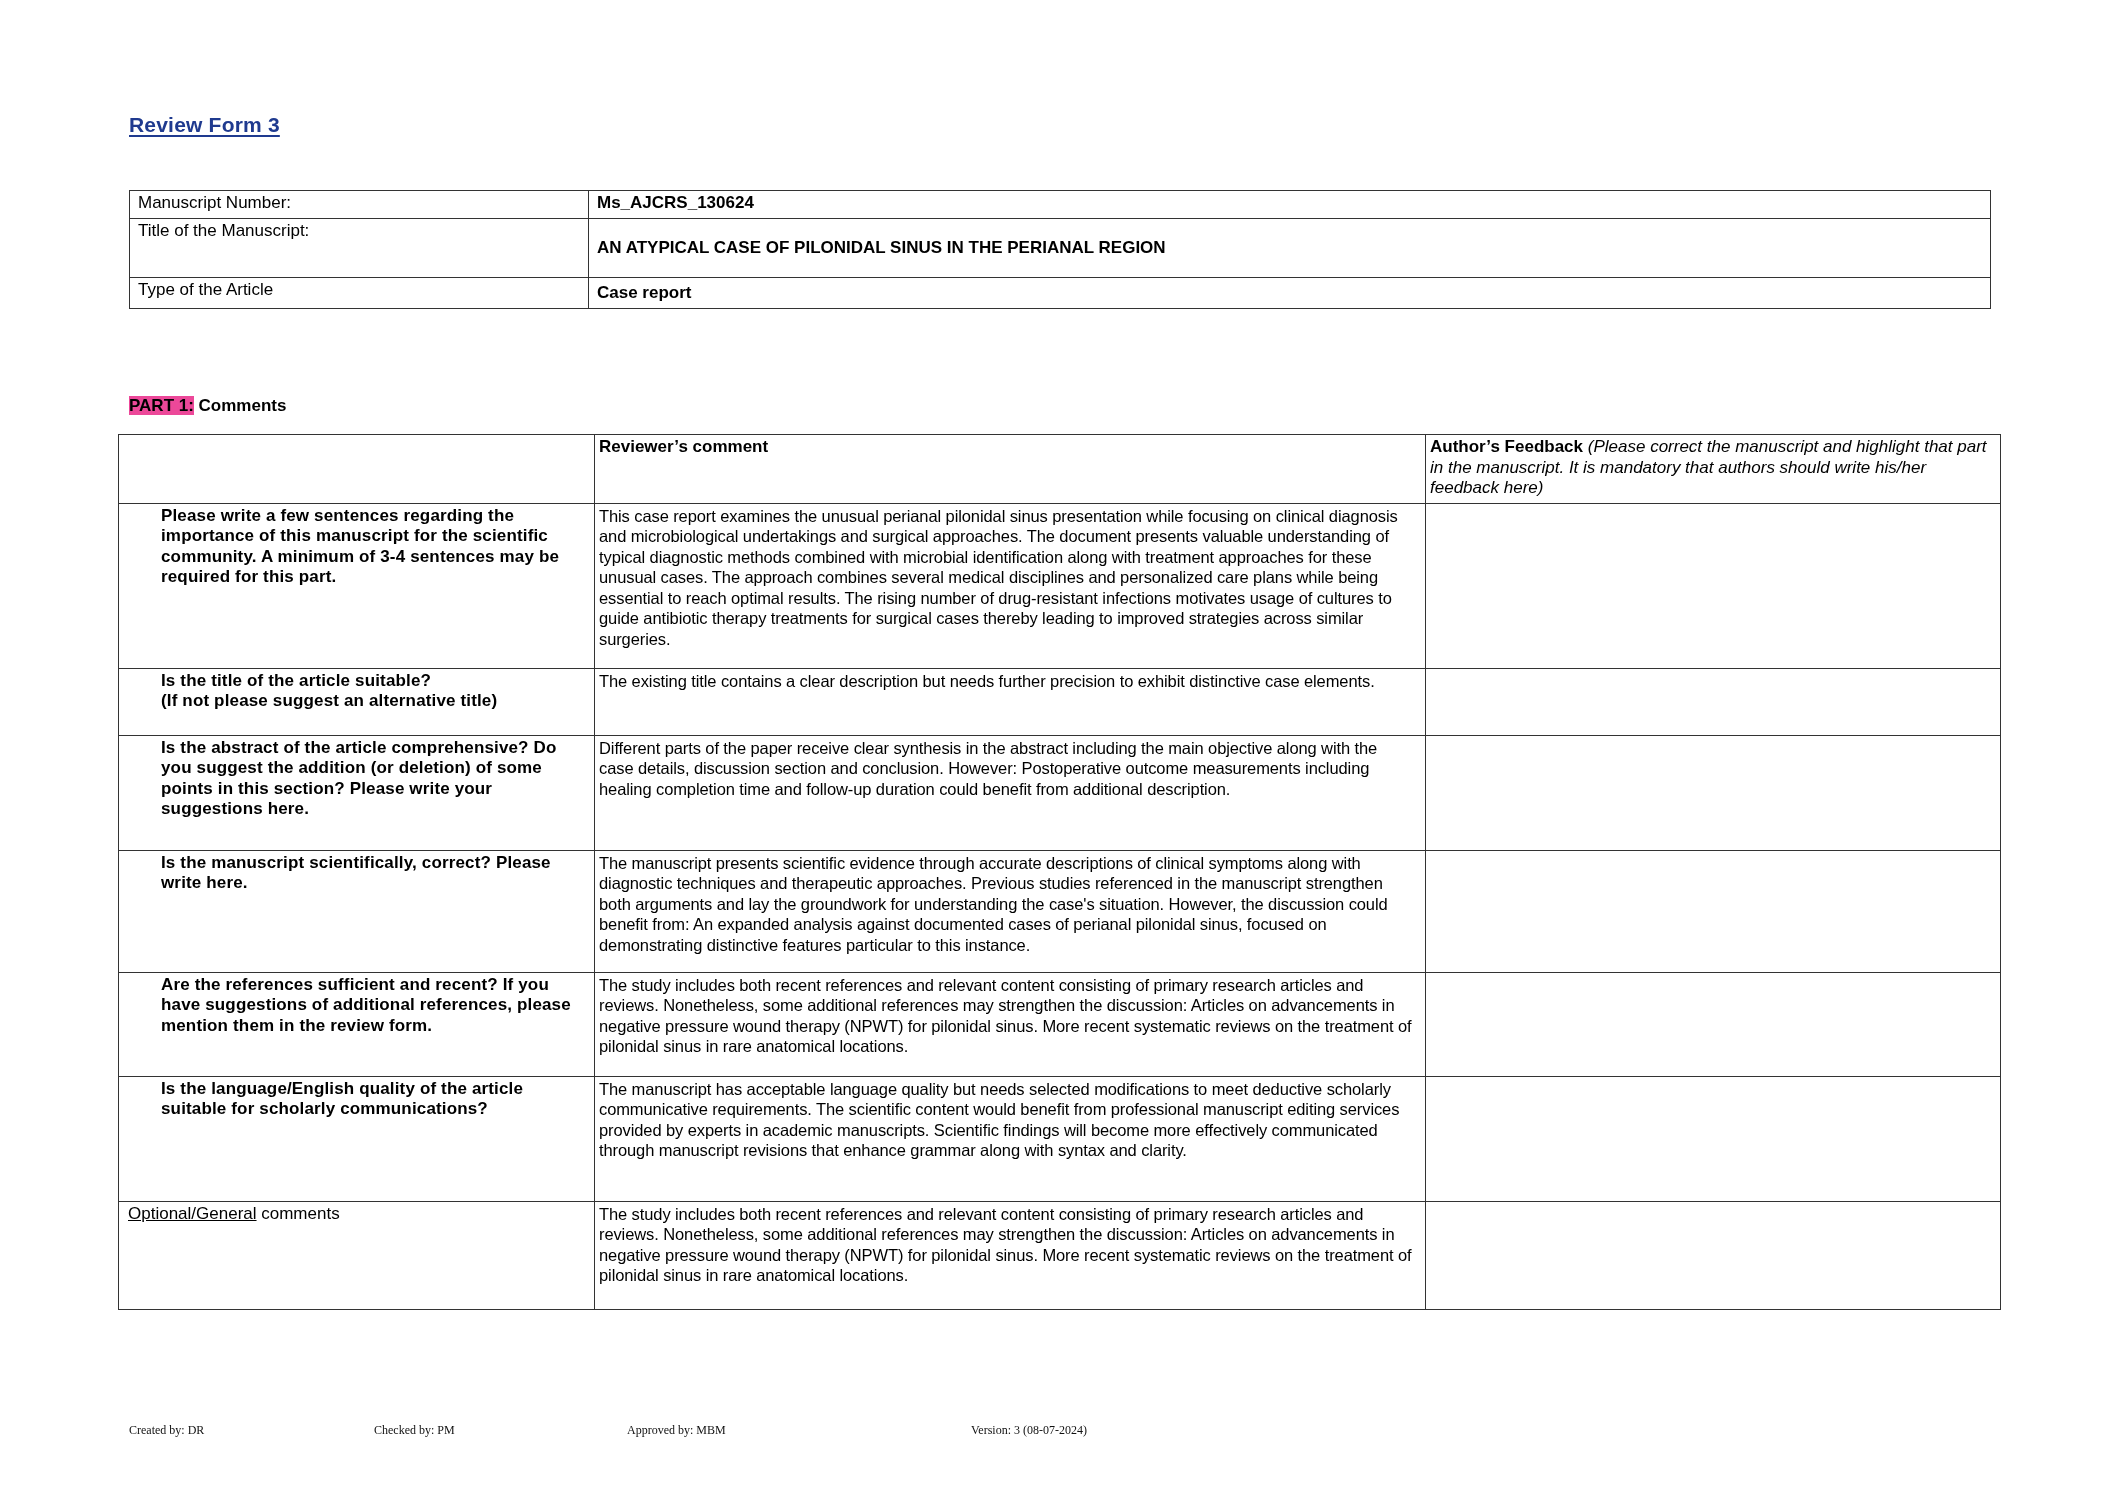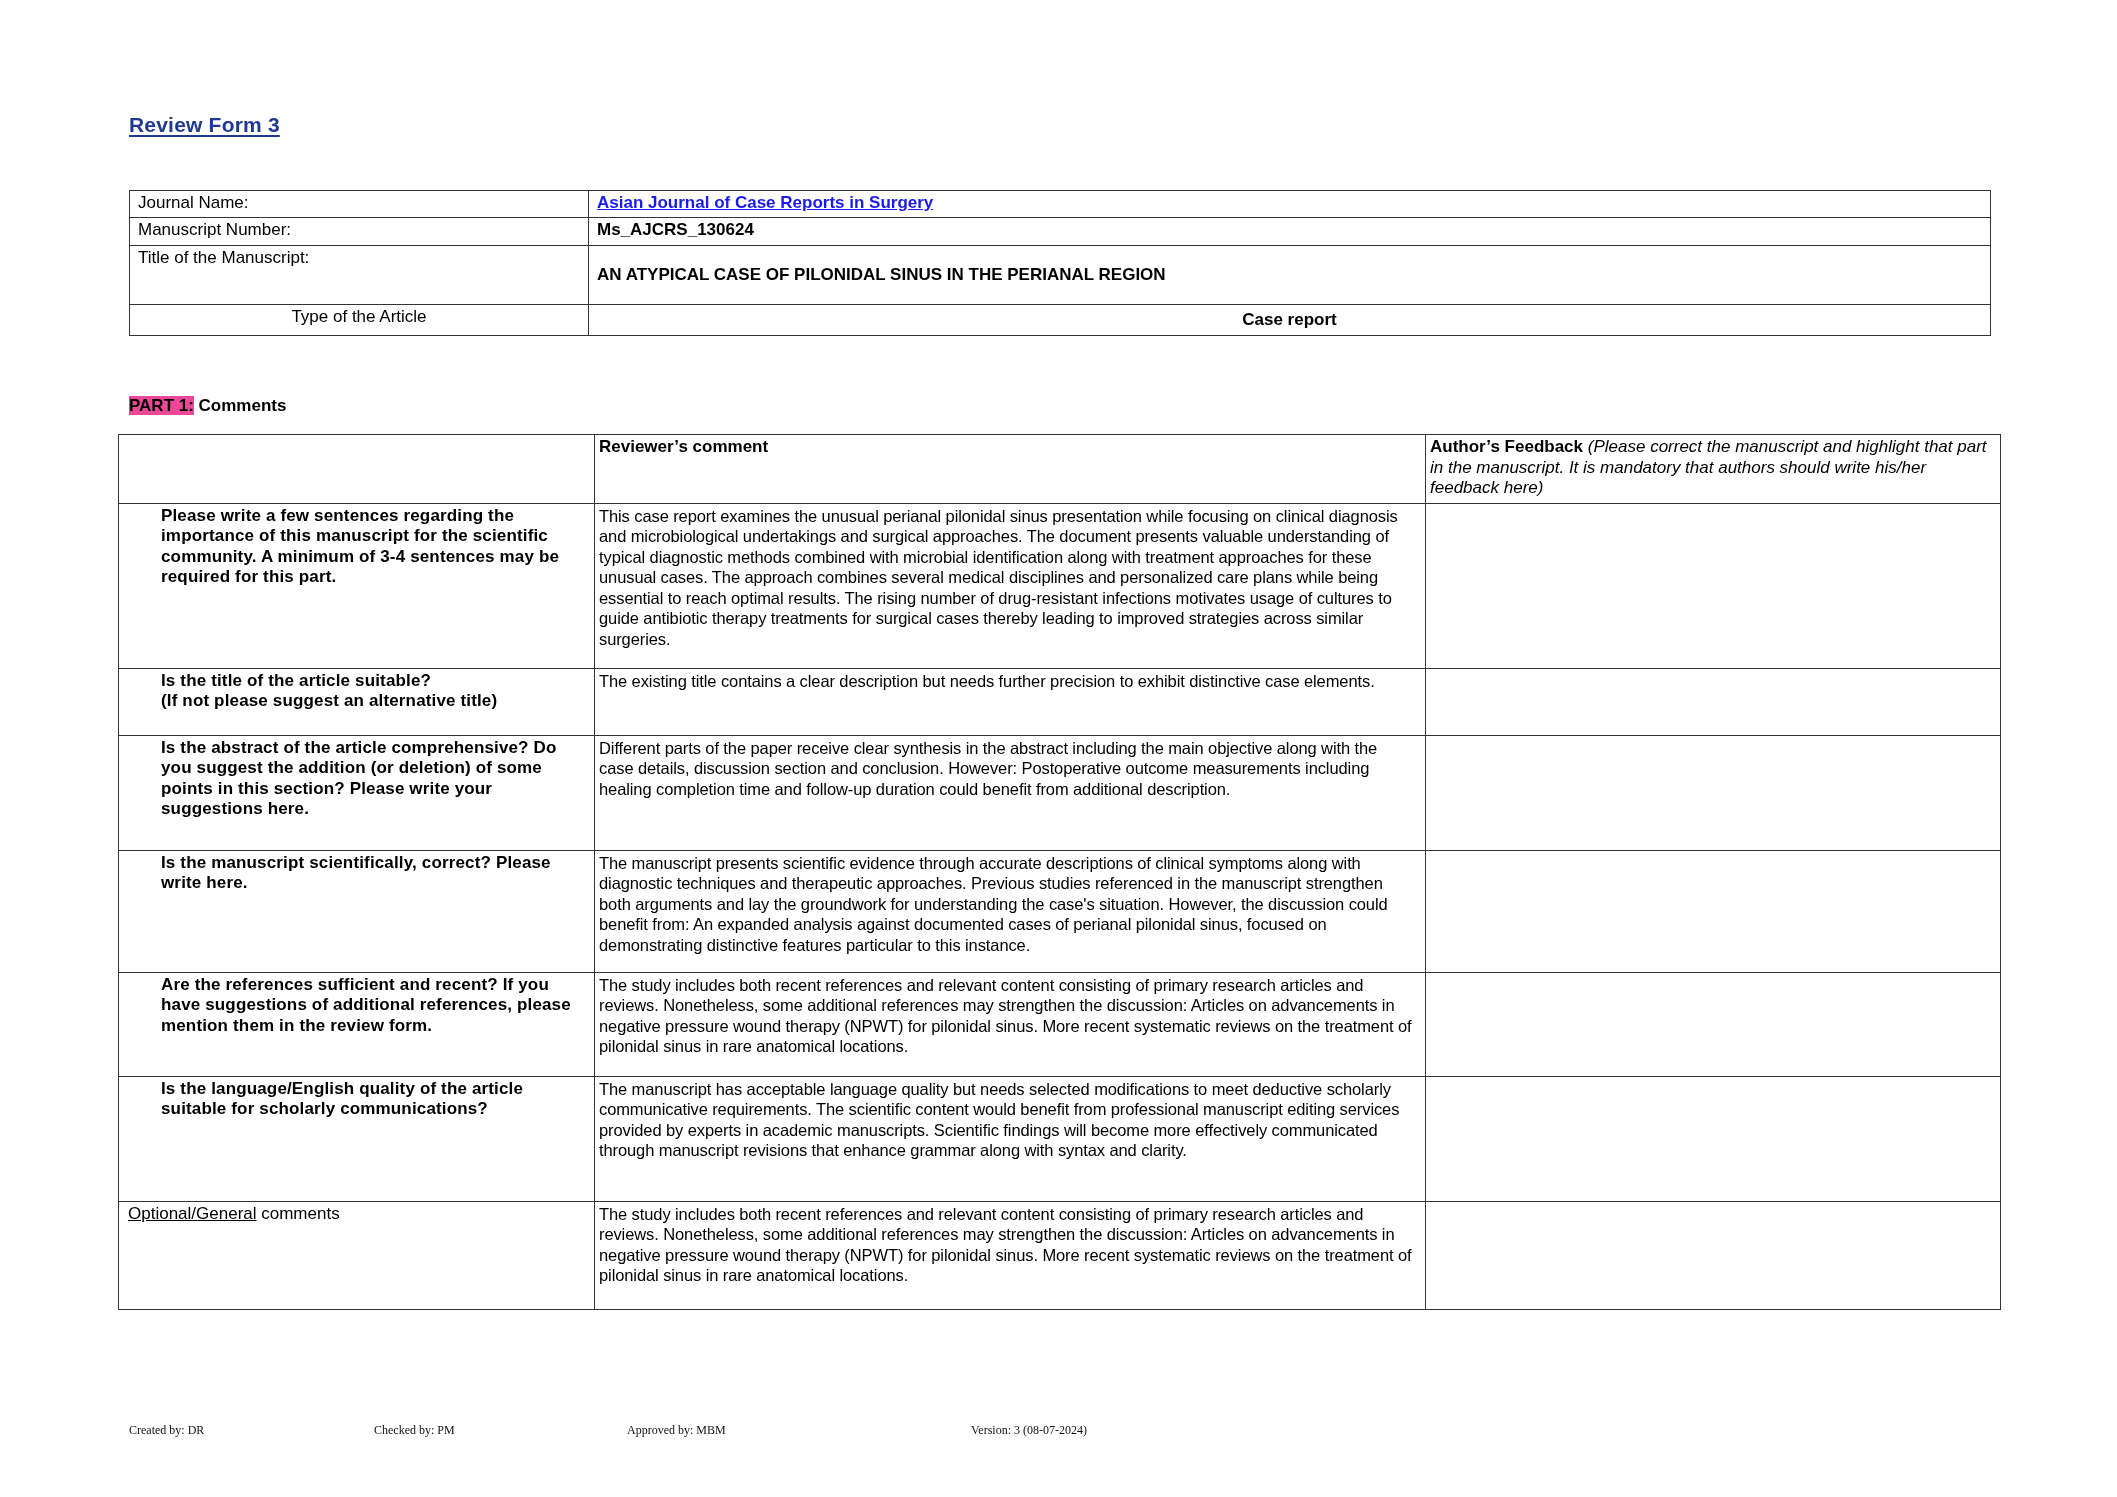--- a/index.html
+++ b/index.html
@@ -20,21 +20,21 @@
     }
     .info td {
       border: 1.5px solid #333; font-size: 17px; vertical-align: top;
       padding: 2px 8px 2px 8px; line-height: 20px;
     }
     .info td.label { width: 442px; }
     .info td.val { font-weight: bold; }
     .info tr.r1 td { height: 22px; }
     .info tr.r2 td { height: 23px; }
     .info tr.r3 td { height: 54px; margin-top: 36px; }
-    .info tr.r4 td { height: 26px; text-align: center; }
+    .info tr.r4 td { height: 26px; }
     .info tr.r3 td.val { vertical-align: middle; }
     .info tr.r4 td.val { vertical-align: middle; }
     .link { color: #1a1aee; text-decoration: underline; }
 
     .part {
       position: absolute; left: 129px; top: 396px; font-size: 17px; font-weight: bold;
     }
     .part .hl { background: #ec4899; }
 
     
@@ -67,26 +67,20 @@
       font-size: 12px; color: #111;
     }
   </style>
 </head>
 <body>
 
 <div class="title">Review Form 3</div>
 
 <table class="info">
   <tbody>
-      <tr class="r1">
-    <td class="label">Journal Name:</td>
-    <td class="val">
-      <span class="link">Asian Journal of Case Reports in Surgery</span>
-    </td>
-  </tr>
   <tr class="r2">
     <td class="label">Manuscript Number:</td>
     <td class="val">Ms_AJCRS_130624</td>
   </tr>
   <tr class="r3">
     <td class="label">Title of the Manuscript:</td>
     <td class="val">AN ATYPICAL CASE OF PILONIDAL SINUS IN THE PERIANAL REGION</td>
   </tr>
   <tr class="r4">
     <td class="label">Type of the Article</td>

